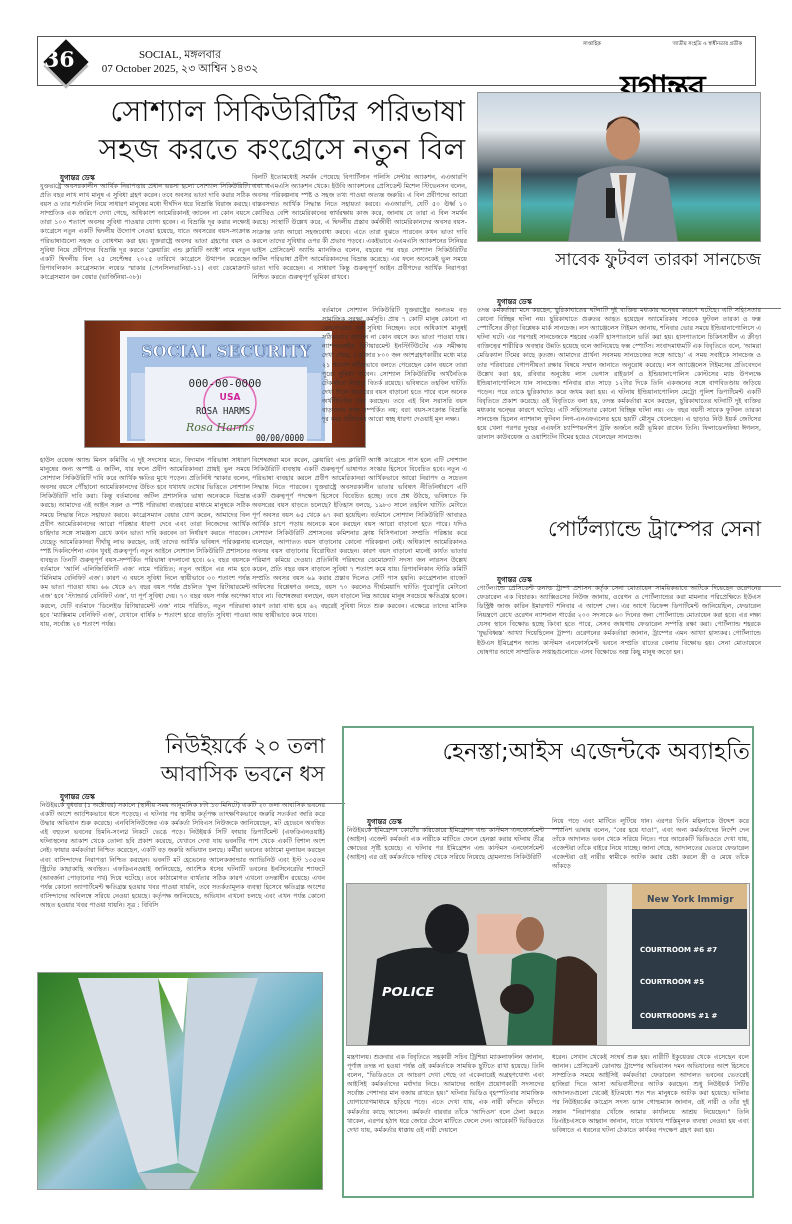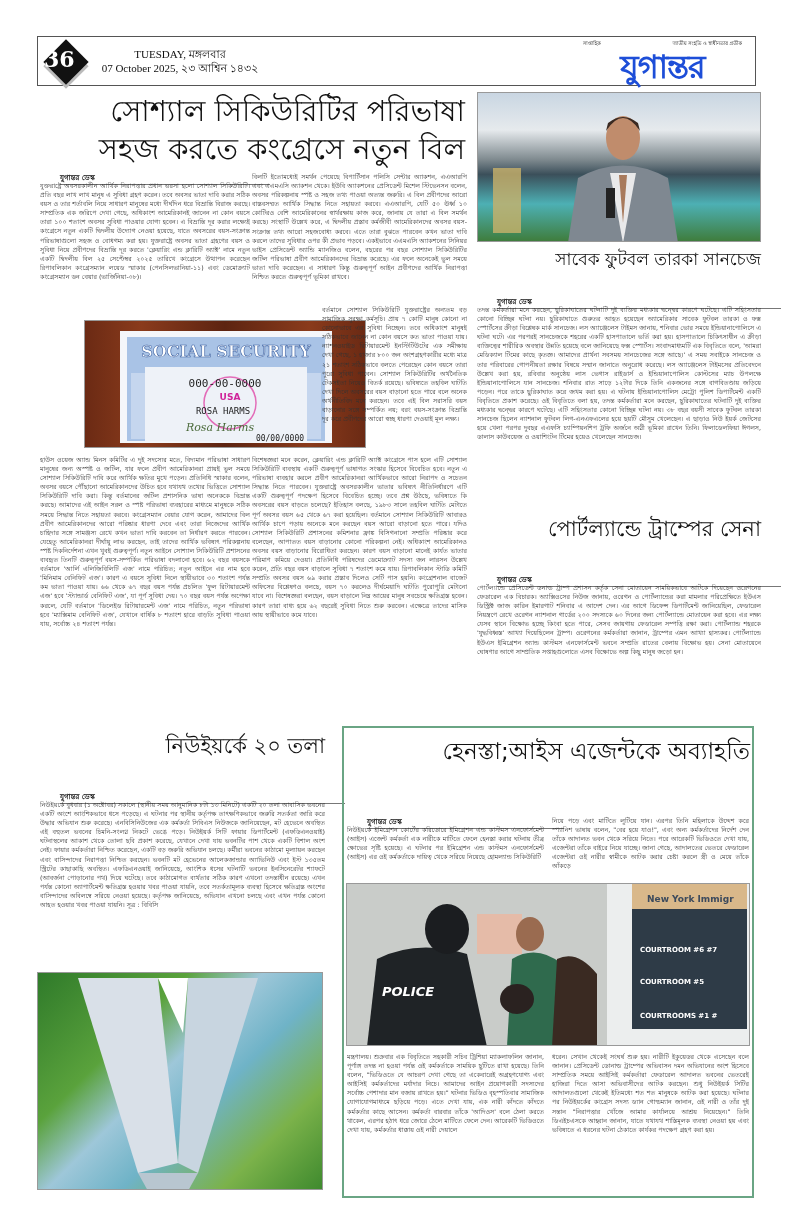--- a/index.html
+++ b/index.html
@@ -7,38 +7,38 @@
   .abs { position:absolute; }
   
   #masthead { left:37px; top:36px; width:719px; height:50px; border:1.5px solid #555; box-sizing:border-box; }
   #page-num { left:44px; top:40px; width:44px; height:44px; }
   #page-num .diamond { position:absolute; left:6px; top:6px; width:32px; height:32px; background:#111; transform:rotate(45deg); box-shadow:3px 3px 0 #bbb; }
   #page-num .num { position:absolute; left:0; top:6px; width:44px; text-align:left; color:#fff; font-family:"DejaVu Serif", serif; font-size:22px; font-weight:bold; }
   #dateline { left:100px; top:47px; width:160px; font-family:"Liberation Serif", serif; font-size:11px; line-height:14px; text-align:center; color:#111; }
   #logo { left:575px; top:38px; width:175px; height:46px; }
   #logo .tag-left { position:absolute; left:8px; top:2px; font-size:5px; color:#111; }
   #logo .tag-right { position:absolute; right:8px; top:2px; font-size:5px; color:#111; }
-  #logo .name { position:absolute; left:0; top:4px; width:175px; text-align:center; font-family:Liberation Mono, monospace; font-size:32px; font-weight:bold; color:#1d4ed8; letter-spacing:-1px; }
+  #logo .name { position:absolute; left:0; top:24px; width:175px; text-align:center; font-family:Liberation Mono, monospace; font-size:32px; font-weight:bold; color:#000000; letter-spacing:-1px; }
   
   .headline { font-family:"DejaVu Sans", sans-serif; color:#111; text-align:right; font-weight:normal; }
   .byline { font-size:7px; font-weight:bold; color:#111; border-bottom:1px solid #777;margin-left:20px; }
   .body-text { font-size:6.3px; line-height:9.1px; color:#333; text-align:justify; overflow:hidden; }
   .photo { overflow:hidden; border:1px solid #999; box-sizing:border-box; }
   #green-box { left:342px; top:726px; width:412px; height:472px; border:2px solid #6aa584; box-sizing:border-box; }
 </style>
 </head>
 <body>
 
 <div id="masthead" class="abs"></div>
 <div id="page-num" class="abs">
   <div class="diamond"></div>
   <div class="num">36</div>
 </div>
 <div id="dateline" class="abs">
-  <div>TUESDAY, মঙ্গলবার</div>
+  <div>SOCIAL, মঙ্গলবার</div>
   <div>07 October 2025, ২৩ আশ্বিন ১৪৩২</div>
 </div>
 <div id="logo" class="abs">
   <span class="tag-left">সাপ্তাহিক</span>
   <span class="tag-right">জাতীয় সংহতি ও স্বাধীনতার প্রতীক</span>
   <div class="name">যুগান্তর</div>
 </div>
 
 <div class="abs headline" style="left:40px;top:92px;width:425px;font-size:29px;line-height:38px;">
   <div>সোশ্যাল সিকিউরিটির পরিভাষা</div>
@@ -86,20 +86,21 @@
 <div class="abs body-text" style="left:477px;top:305px;width:284px;height:205px;">তদন্ত কর্মকর্তারা মনে করছেন, ছুরিকাঘাতের ঘটনাটি দুই ব্যক্তির মধ্যকার দ্বন্দ্বের কারণে ঘটেছে। এটি সহিংসতার কোনো বিচ্ছিন্ন ঘটনা নয়। ছুরিকাঘাতে গুরুতর আহত হয়েছেন অ্যামেরিকার সাবেক ফুটবল তারকা ও ফক্স স্পোর্টসের ক্রীড়া বিশ্লেষক মার্ক সানচেজ। লস অ্যাঞ্জেলেস টাইমস জানায়, শনিবার ভোর সময়ে ইন্ডিয়ানাপোলিসে এ ঘটনা ঘটে। এর পরপরই সানচেজকে শহরের একটি হাসপাতালে ভর্তি করা হয়। হাসপাতালে চিকিৎসাধীন এ ক্রীড়া ব্যক্তিত্বের শারীরিক অবস্থার উন্নতি হয়েছে বলে জানিয়েছে ফক্স স্পোর্টস। সংবাদমাধ্যমটি এক বিবৃতিতে বলে, 'আমরা মেডিক্যাল টিমের কাছে কৃতজ্ঞ। আমাদের প্রার্থনা সবসময় সানচেজের সঙ্গে আছে।' এ সময় সবাইকে সানচেজ ও তার পরিবারের গোপনীয়তা রক্ষার বিষয়ে সম্মান জানাতে অনুরোধ করেছে। লস অ্যাঞ্জেলেস টাইমসের প্রতিবেদনে উল্লেখ করা হয়, রবিবার অনুষ্ঠেয় লাস ভেগাস রাইডার্স ও ইন্ডিয়ানাপোলিস কোল্টসের ম্যাচ উপলক্ষে ইন্ডিয়ানাপোলিসে যান সানচেজ। শনিবার রাত সাড়ে ১২টার দিকে তিনি একজনের সঙ্গে বাগবিতণ্ডায় জড়িয়ে পড়েন। পরে তাকে ছুরিকাঘাত করে জখম করা হয়। এ ঘটনায় ইন্ডিয়ানাপোলিস মেট্রো পুলিশ ডিপার্টমেন্ট একটি বিবৃতিতে প্রকাশ করেছে। ওই বিবৃতিতে বলা হয়, তদন্ত কর্মকর্তারা মনে করছেন, ছুরিকাঘাতের ঘটনাটি দুই ব্যক্তির মধ্যকার দ্বন্দ্বের কারণে ঘটেছে। এটি সহিংসতার কোনো বিচ্ছিন্ন ঘটনা নয়। ৩৮ বছর বয়সী সাবেক ফুটবল তারকা সানচেজ ছিলেন ন্যাশনাল ফুটবল লিগ-এনএফএলের হয়ে ছয়টি মৌসুম খেলেছেন। এ ছাড়াও নিউ ইয়র্ক জেটসের হয়ে খেলা পরপর দুবছর এএফসি চ্যাম্পিয়নশিপ ট্রফি অর্জনে অগ্নী ভূমিকা রাখেন তিনি। ফিলাডেলফিয়া ঈগলস, ডালাস কাউবয়েজ ও ওয়াশিংটন টিমের হয়েও খেলেছেন সানচেজ।</div>
 
 <div class="abs headline" style="left:477px;top:515px;width:284px;font-size:21px;line-height:28px;">
   <div>পোর্টল্যান্ডে ট্রাম্পের সেনা</div>
 </div>
 <div class="abs byline" style="left:477px;top:574px;width:284px;">যুগান্তর ডেস্ক</div>
 <div class="abs body-text" style="left:477px;top:583px;width:284px;height:138px;">পোর্টল্যান্ডে প্রেসিডেন্ট ডনাল্ড ট্রাম্প প্রশাসন কর্তৃক সেনা মোতায়েন সাময়িকভাবে আটকে দিয়েছেন ওরেগনের ফেডারেল এক বিচারক। অ্যাক্সিওসের নিউজ জানায়, ওরেগন ও পোর্টল্যান্ডের করা মামলার পরিপ্রেক্ষিতে ইউএস ডিস্ট্রিক্ট জাজ কারিন ইমারগাট শনিবার এ আদেশ দেন। এর আগে ডিফেন্স ডিপার্টমেন্ট জানিয়েছিল, ফেডারেল নিয়ন্ত্রণে রেখে ওরেগন ন্যাশনাল গার্ডের ২০০ সদস্যকে ৬০ দিনের জন্য পোর্টল্যান্ডে মোতায়েন করা হবে। এর লক্ষ্য যেসব স্থানে বিক্ষোভ হচ্ছে কিংবা হতে পারে, সেসব জায়গায় ফেডারেল সম্পত্তি রক্ষা করা। পোর্টল্যান্ড শহরকে 'যুদ্ধবিধ্বস্ত' আখ্যা দিয়েছিলেন ট্রাম্প। ওরেগনের কর্মকর্তারা জানান, ট্রাম্পের এমন আখ্যা হাস্যকর। পোর্টল্যান্ডে ইউএস ইমিগ্রেশন অ্যান্ড কাস্টমস এনফোর্সমেন্ট ভবনে সম্প্রতি রাতের বেলায় বিক্ষোভ হয়। সেনা মোতায়েনে ঘোষণার আগে সাম্প্রতিক সপ্তাহগুলোতে এসব বিক্ষোভে অল্প কিছু মানুষ জড়ো হন।</div>
 
 <div class="abs headline" style="left:40px;top:732px;width:285px;font-size:21px;line-height:28px;">
   <div>নিউইয়র্কে ২০ তলা</div>
+  <div>আবাসিক ভবনে ধস</div>
 </div>
 <div class="abs byline" style="left:40px;top:791px;width:285px;">যুগান্তর ডেস্ক</div>
 <div class="abs body-text" style="left:40px;top:800px;width:285px;height:165px;">নিউইয়র্কে বুধবার (১ অক্টোবর) সকালে (স্থানীয় সময় আনুমানিক ৮টা ১৩ মিনিটে) একটি ২০ তলা আবাসিক ভবনের একটি অংশে আংশিকভাবে ধসে পড়েছে। এ ঘটনার পর স্থানীয় কর্তৃপক্ষ তাৎক্ষণিকভাবে জরুরি সতর্কতা জারি করে উদ্ধার অভিযান শুরু করেছে। এনবিসিনিউজের এক কর্মকর্তা সিবিএস নিউজকে জানিয়েছেন, মট হেভেনে অবস্থিত এই বহুতল ভবনের চিমনি-সংলগ্ন নিকটে ভেঙে পড়ে। নিউইয়র্ক সিটি ফায়ার ডিপার্টমেন্ট (এফডিএনওয়াই) ঘটনাস্থলের আকাশ থেকে তোলা ছবি প্রকাশ করেছে, যেখানে দেখা যায় ভবনটির পাশ থেকে একটি বিশাল অংশ নেই। ফায়ার কর্মকর্তারা নিশ্চিত করেছেন, একটি বড় জরুরি অভিযান চলছে। কর্মীরা ভবনের কাঠামো মূল্যায়ন করছেন এবং বাসিন্দাদের নিরাপত্তা নিশ্চিত করছেন। ভবনটি মট হেভেনের আলেকজান্ডার অ্যাভিনিউ এবং ইস্ট ১৩৫তম স্ট্রিটের কাছাকাছি অবস্থিত। এফডিএনওয়াই জানিয়েছে, আংশিক ধসের ঘটনাটি ভবনের ইনসিনেরেটর শ্যাফটে (আবর্জনা পোড়ানোর পথ) দিয়ে ঘটেছে। তবে কাঠামোগত ব্যর্থতার সঠিক কারণ এখনো তদন্তাধীন রয়েছে। এখন পর্যন্ত কোনো অ্যাপার্টমেন্ট ক্ষতিগ্রস্ত হওয়ার খবর পাওয়া যায়নি, তবে সতর্কতামূলক ব্যবস্থা হিসেবে ক্ষতিগ্রস্ত অংশের বাসিন্দাদের অবিলম্বে সরিয়ে নেওয়া হয়েছে। কর্তৃপক্ষ জানিয়েছে, অভিযান এখনো চলছে এবং এখন পর্যন্ত কোনো আহত হওয়ার খবর পাওয়া যায়নি। সূত্র : বিবিসি</div>
 <div class="abs photo" style="left:37px;top:972px;width:286px;height:218px;background:linear-gradient(135deg,#2f7a2a 0%,#5aa23c 30%,#9ec7d9 45%,#6fb3c7 60%,#7bb24a 80%,#3f8a2e 100%);">
   <svg width="286" height="218" viewBox="0 0 286 218">
     <polygon points="40,5 120,5 140,190 100,200" fill="#d9e0e8"></polygon>
     <polygon points="150,5 220,5 160,200 140,190" fill="#c8d5e0"></polygon>
     <polygon points="120,5 150,5 145,60" fill="#ffffff"></polygon>
     <polygon points="100,200 160,200 150,218 110,218" fill="#b8c6d0"></polygon>
   </svg>

